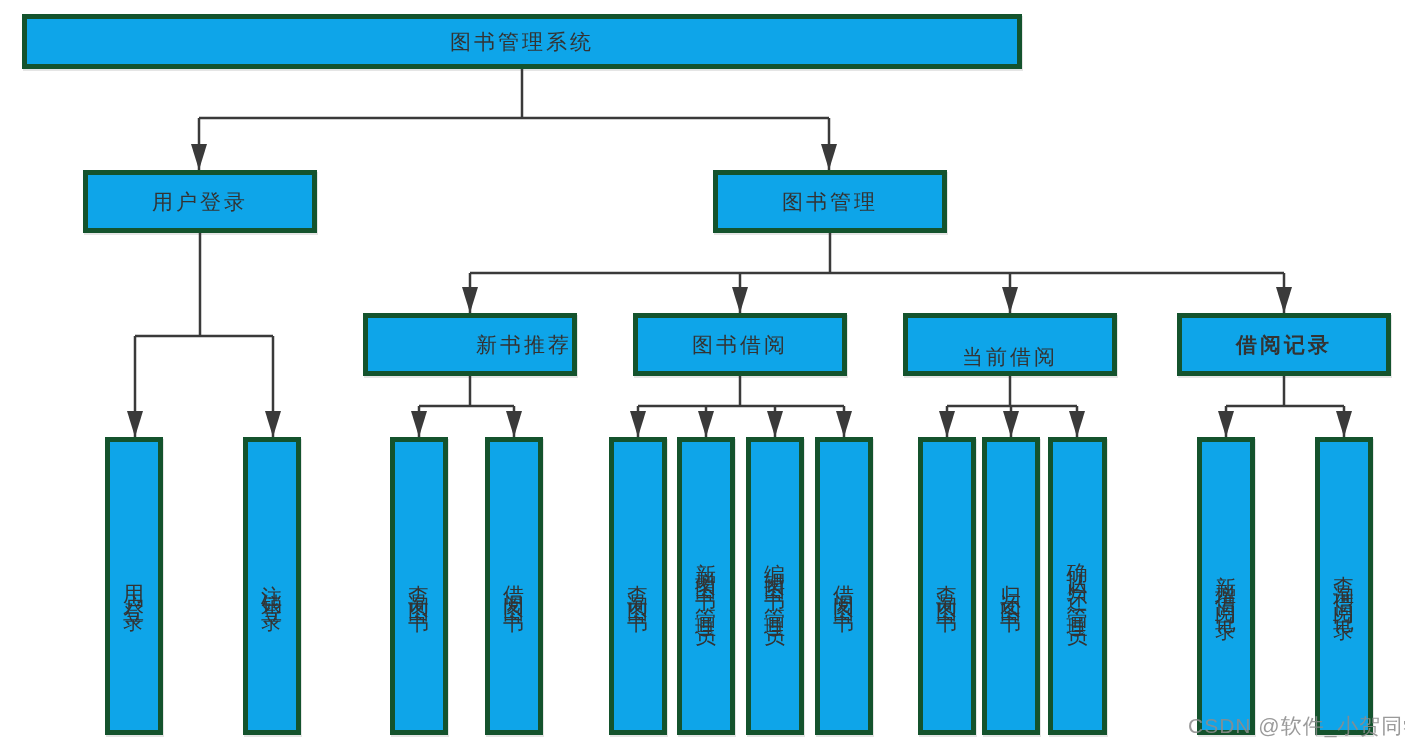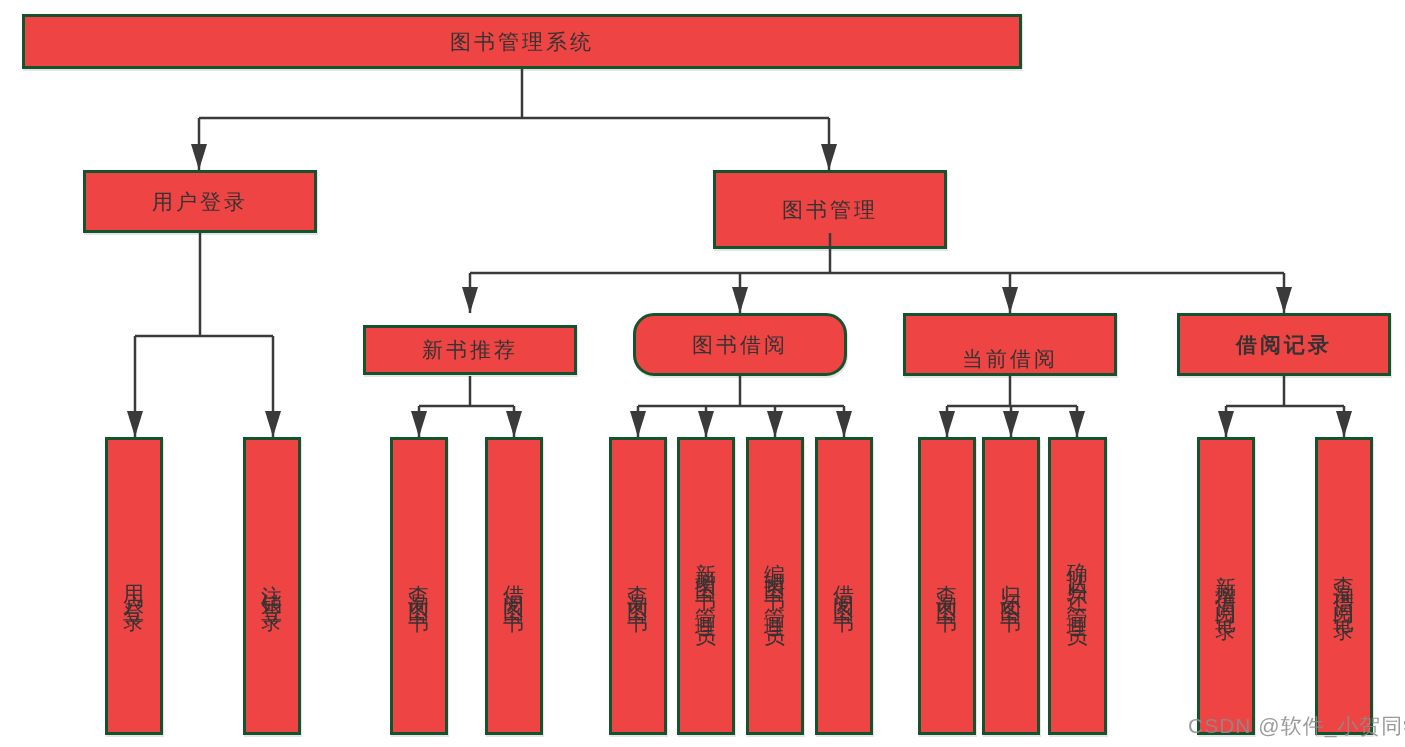--- a/index.html
+++ b/index.html
@@ -20,22 +20,22 @@
     z-index: 2;
   }
   svg.wires path {
     stroke: #3a3a3a;
     stroke-width: 2.5;
     fill: none;
   }
   .node {
     position: absolute;
     box-sizing: border-box;
-    background: #ef4444;
-    border: 3px solid #14532d;
+    background: #0ea5e9;
+    border: 5px solid #14532d;
     display: flex;
     align-items: center;
     justify-content: center;
     z-index: 1;
     box-shadow: 1px 2px 0 rgba(0,0,0,0.10);
   }
   .node.h span {
     font-size: 21px;
     letter-spacing: 3px;
     white-space: nowrap;
@@ -127,28 +127,28 @@
     </g>
   </svg>
 
   <div class="node h" style="left:22px; top:14px; width:1000px; height:55px;">
     <span>图书管理系统</span>
   </div>
 
   <div class="node h" style="left:83px; top:170px; width:234px; height:63px;">
     <span>用户登录</span>
   </div>
-  <div class="node h" style="left:713px; top:170px; width:234px; height:79px;">
+  <div class="node h" style="left:713px; top:170px; width:234px; height:63px;">
     <span>图书管理</span>
   </div>
 
-  <div class="node h" style="left:363px; top:325px; width:214px; height:50px;">
+  <div class="node h" style="left:363px; top:313px; width:214px; height:63px;justify-content:flex-end;">
     <span>新书推荐</span>
   </div>
-  <div class="node h" style="left:633px; top:313px; width:214px; height:63px;border-radius:21px;">
+  <div class="node h" style="left:633px; top:313px; width:214px; height:63px;">
     <span>图书借阅</span>
   </div>
   <div class="node h" style="left:903px; top:313px; width:214px; height:63px;align-items:flex-end;">
     <span>当前借阅</span>
   </div>
   <div class="node h" style="left:1177px; top:313px; width:214px; height:63px;font-weight:bold;">
     <span>借阅记录</span>
   </div>
 
   <div class="node v" style="left:105px; top:437px; width:58px; height:298px;">

